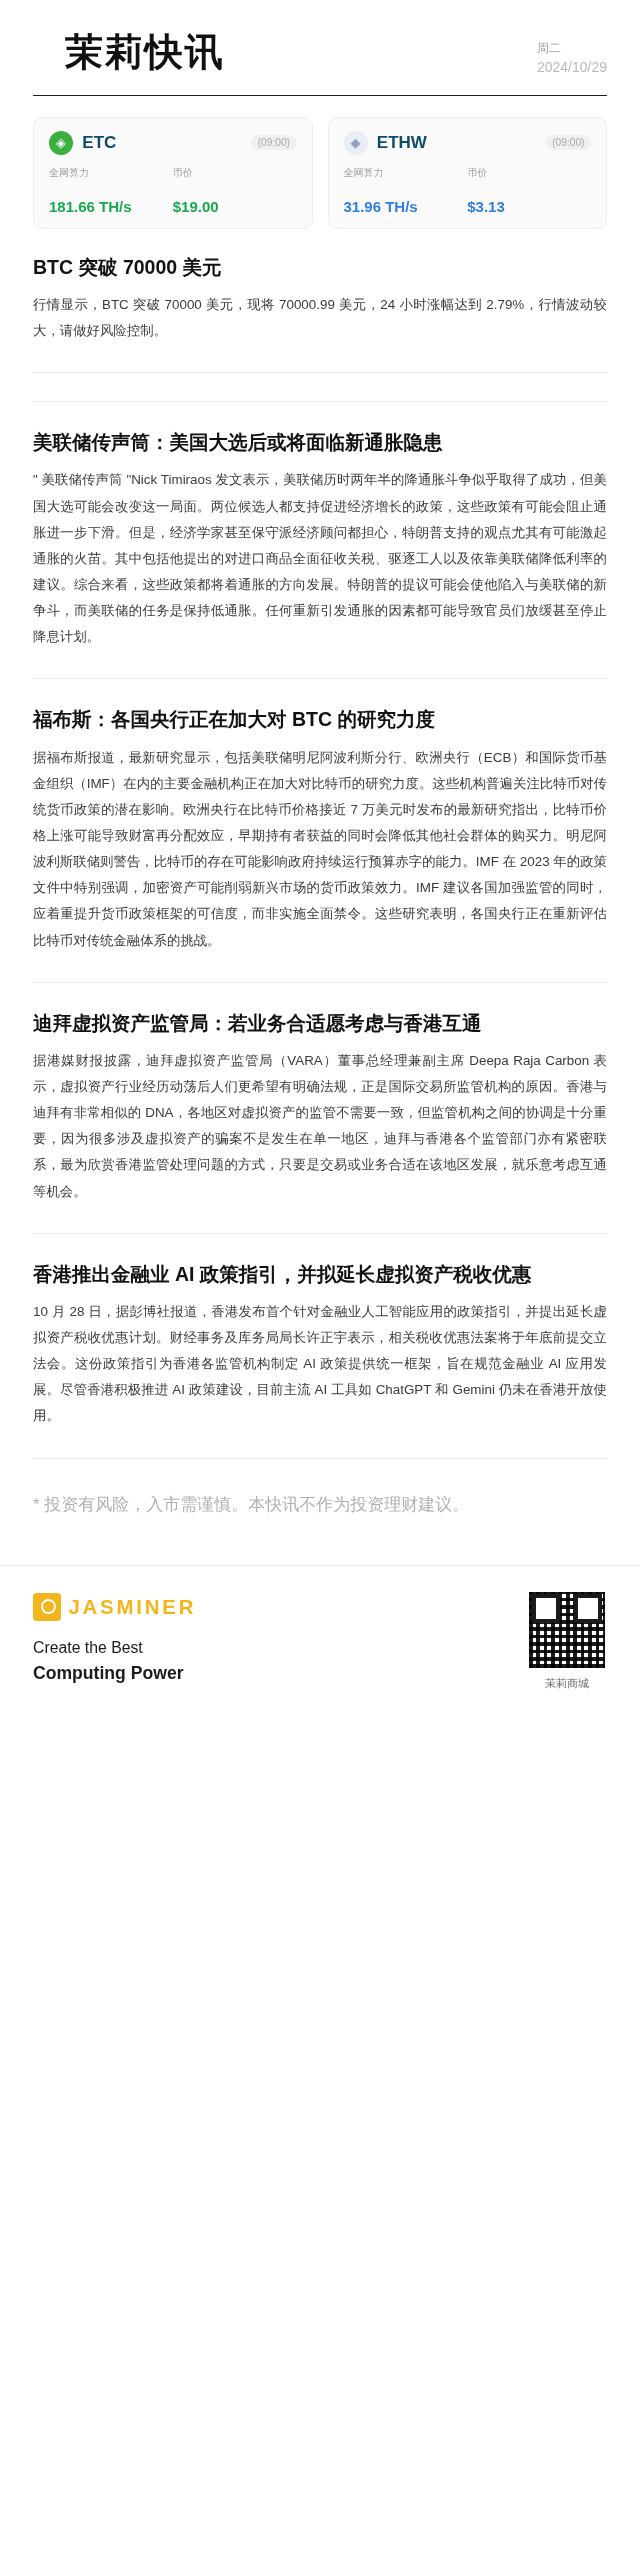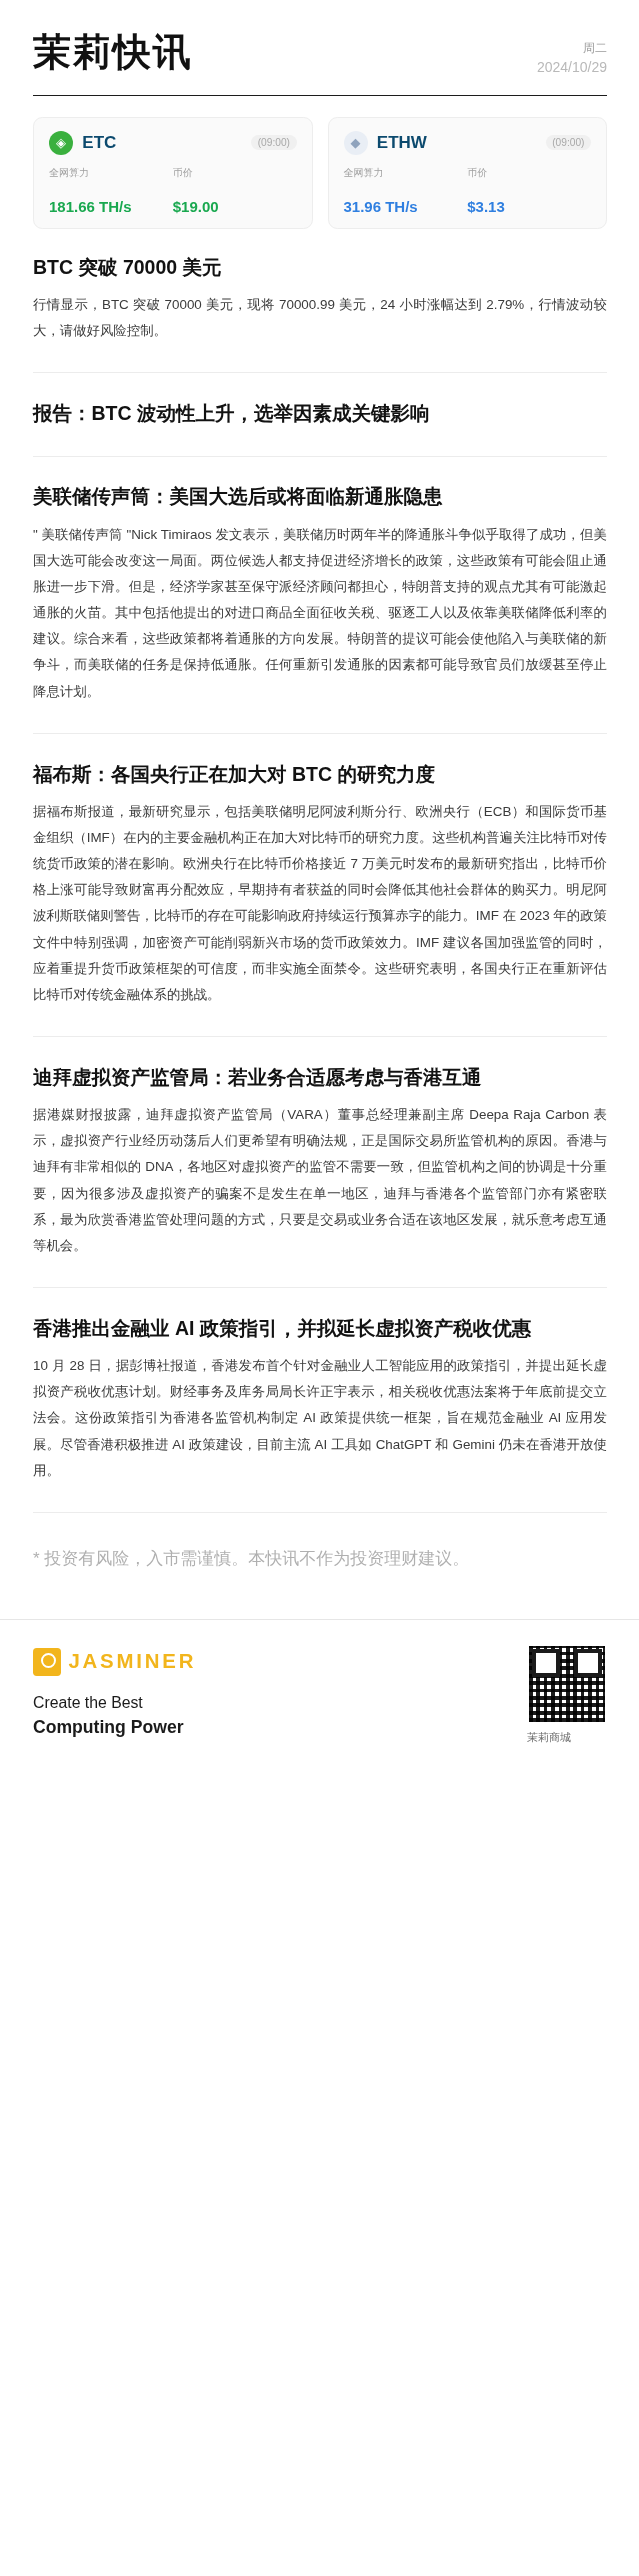--- a/index.html
+++ b/index.html
@@ -15,30 +15,30 @@
     position: relative;
     display: flex;
     flex-direction: column;
   }
   
   .header {
     padding: 31.5px 33px 16.7px 33px;
     display: flex;
     align-items: flex-start;
     justify-content: space-between;
+    margin-left: 32px;
   }
   .brand-title {
     font-size: 38px;
     font-weight: bold;
     letter-spacing: 1.9px;
     color: #111111;
     line-height: 1.1;
   }
   .header-date {
-    text-align: right;
     padding-top: 7.4px;
   }
   .header-date .weekday {
     font-size: 12px;
     color: #9a9a9a;
     line-height: 1.5;
   }
   .header-date .date {
     font-size: 14px;
     color: #b9b9b9;
@@ -181,21 +181,21 @@
   .tagline-2 {
     font-size: 17.6px;
     font-weight: bold;
     color: #1b1b1b;
     line-height: 1.5;
   }
   .footer-right {
     display: flex;
     gap: 24px;
   }
-  .qr-block { }
+  .qr-block { text-align: center; }
   .qr {
     width: 80px; height: 80px;
     background:
       repeating-linear-gradient(90deg, #1b1b1b 0 3.7px, #ffffff 3.7px 7.4px),
       repeating-linear-gradient(0deg, #1b1b1b 0 3.7px, #ffffff 3.7px 7.4px);
     background-blend-mode: multiply;
     border: 2.8px solid #ffffff;
     position: relative;
   }
   .qr::before, .qr::after {
@@ -269,21 +269,20 @@
 
   <div class="articles">
 
     <div class="article">
       <h2>BTC 突破 70000 美元</h2>
       <p>行情显示，BTC 突破 70000 美元，现将 70000.99 美元，24 小时涨幅达到 2.79%，行情波动较大，请做好风险控制。</p>
     </div>
     <div class="divider"></div>
 
     <div class="article">
-      <h2>报告：BTC 波动性上升，选举因素成关键影响</h2>
     </div>
     <div class="divider"></div>
 
     <div class="article">
       <h2>美联储传声筒：美国大选后或将面临新通胀隐患</h2>
       <p>" 美联储传声筒 "Nick Timiraos 发文表示，美联储历时两年半的降通胀斗争似乎取得了成功，但美国大选可能会改变这一局面。两位候选人都支持促进经济增长的政策，这些政策有可能会阻止通胀进一步下滑。但是，经济学家甚至保守派经济顾问都担心，特朗普支持的观点尤其有可能激起通胀的火苗。其中包括他提出的对进口商品全面征收关税、驱逐工人以及依靠美联储降低利率的建议。综合来看，这些政策都将着通胀的方向发展。特朗普的提议可能会使他陷入与美联储的新争斗，而美联储的任务是保持低通胀。任何重新引发通胀的因素都可能导致官员们放缓甚至停止降息计划。</p>
     </div>
     <div class="divider"></div>
 
     <div class="article">

